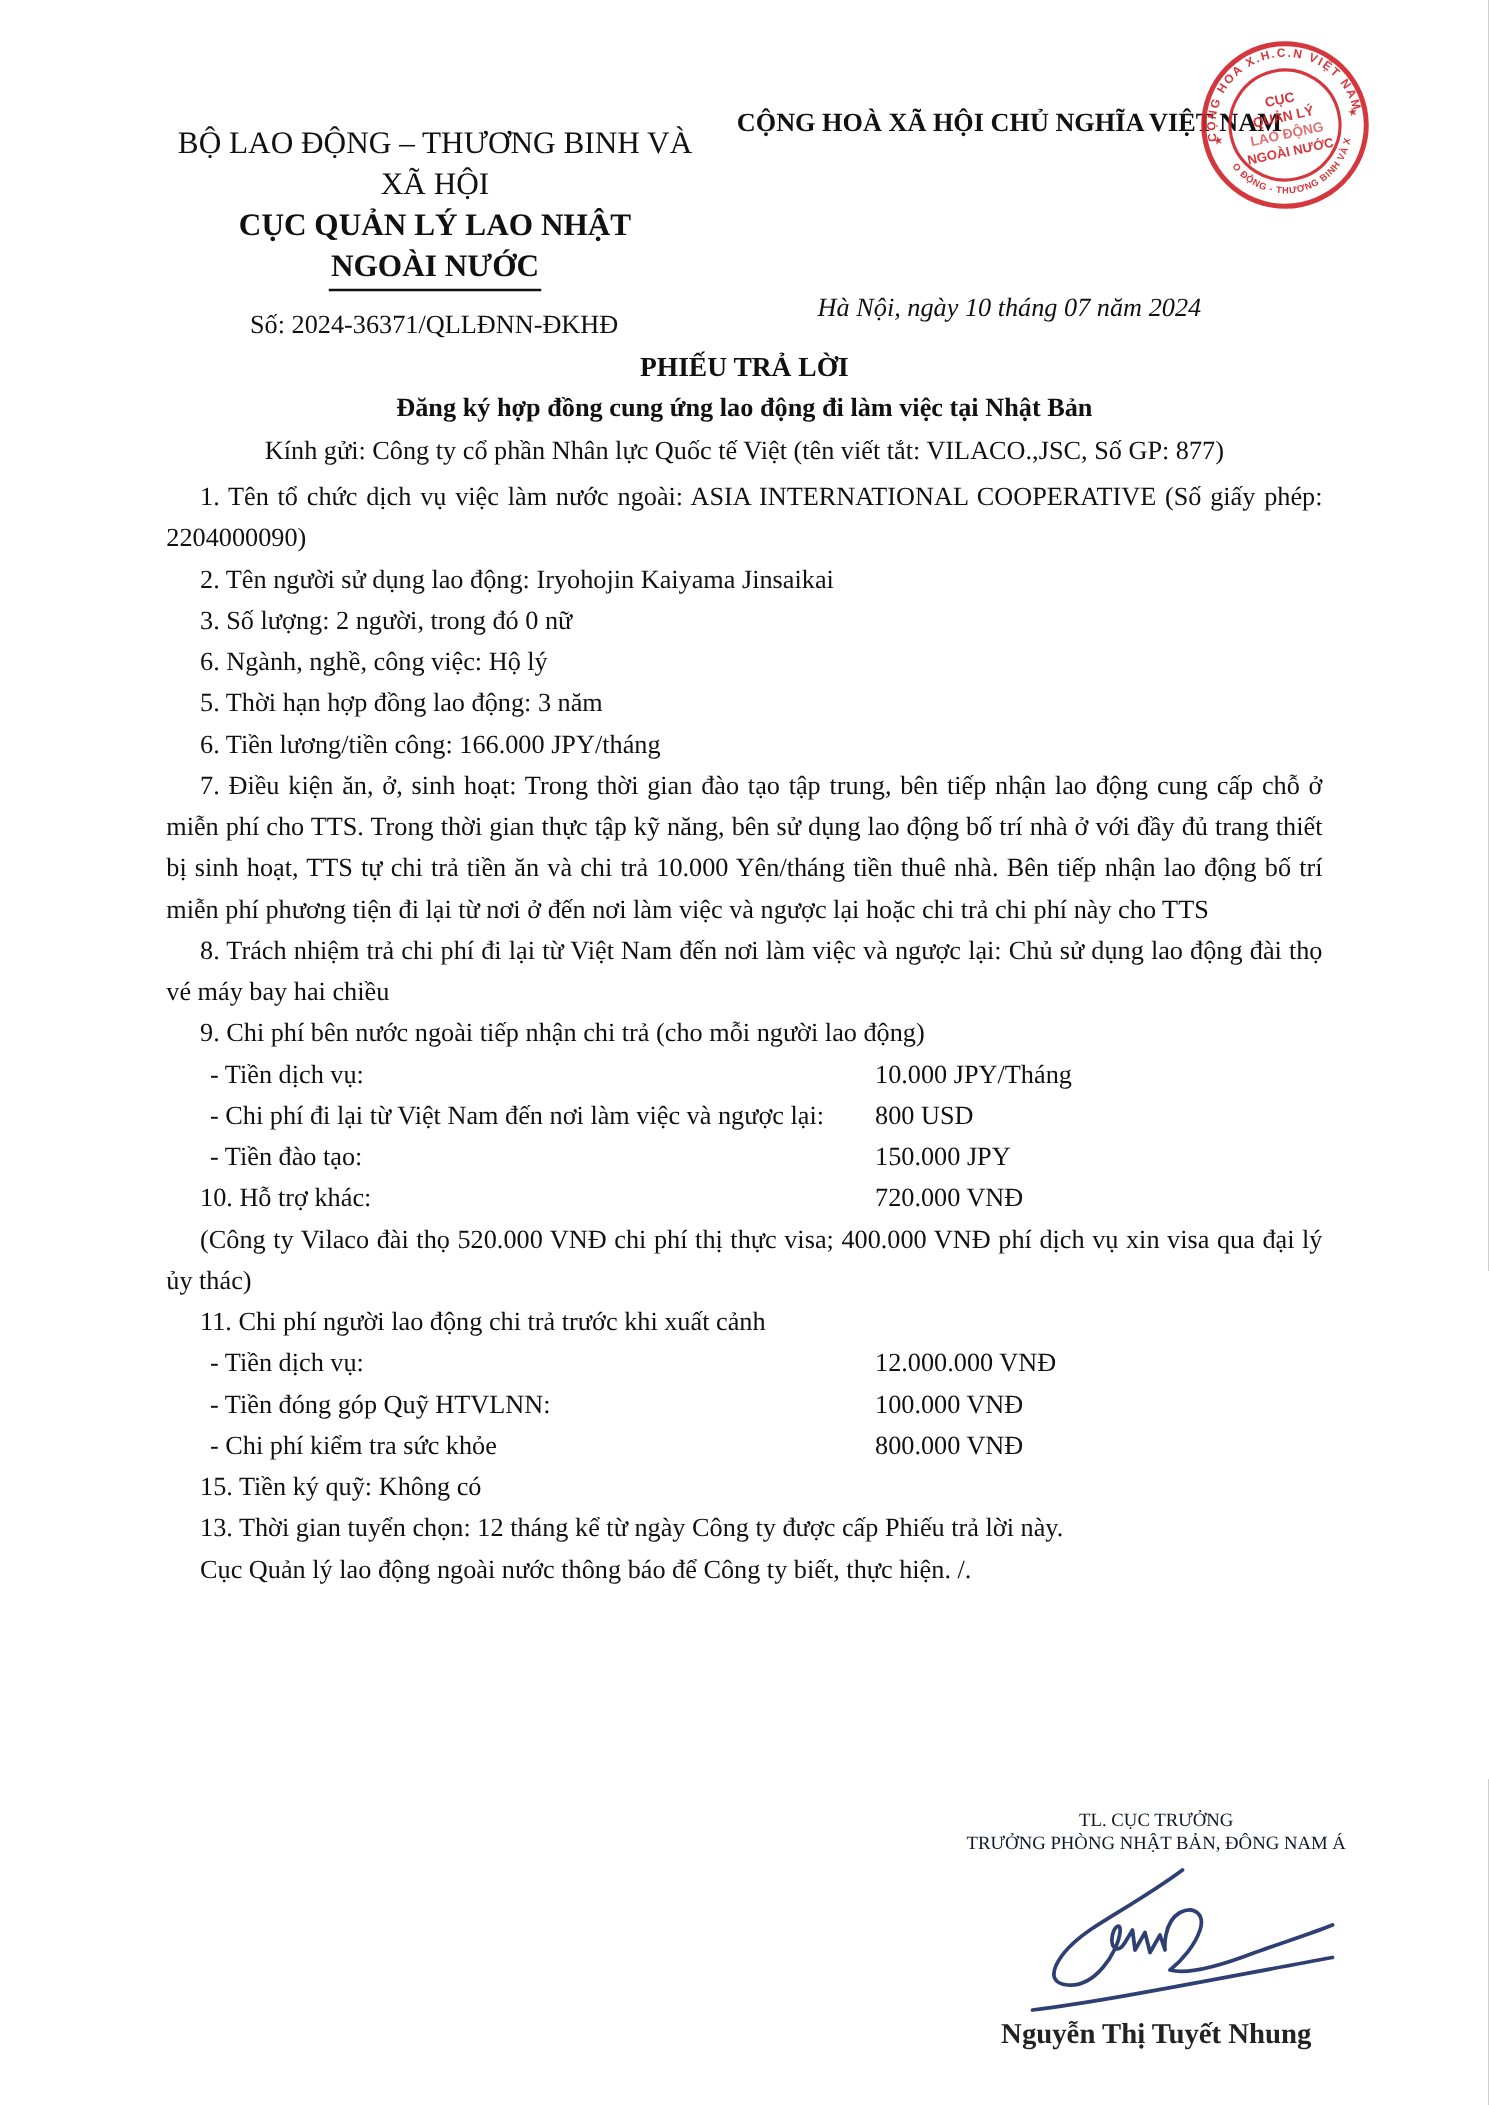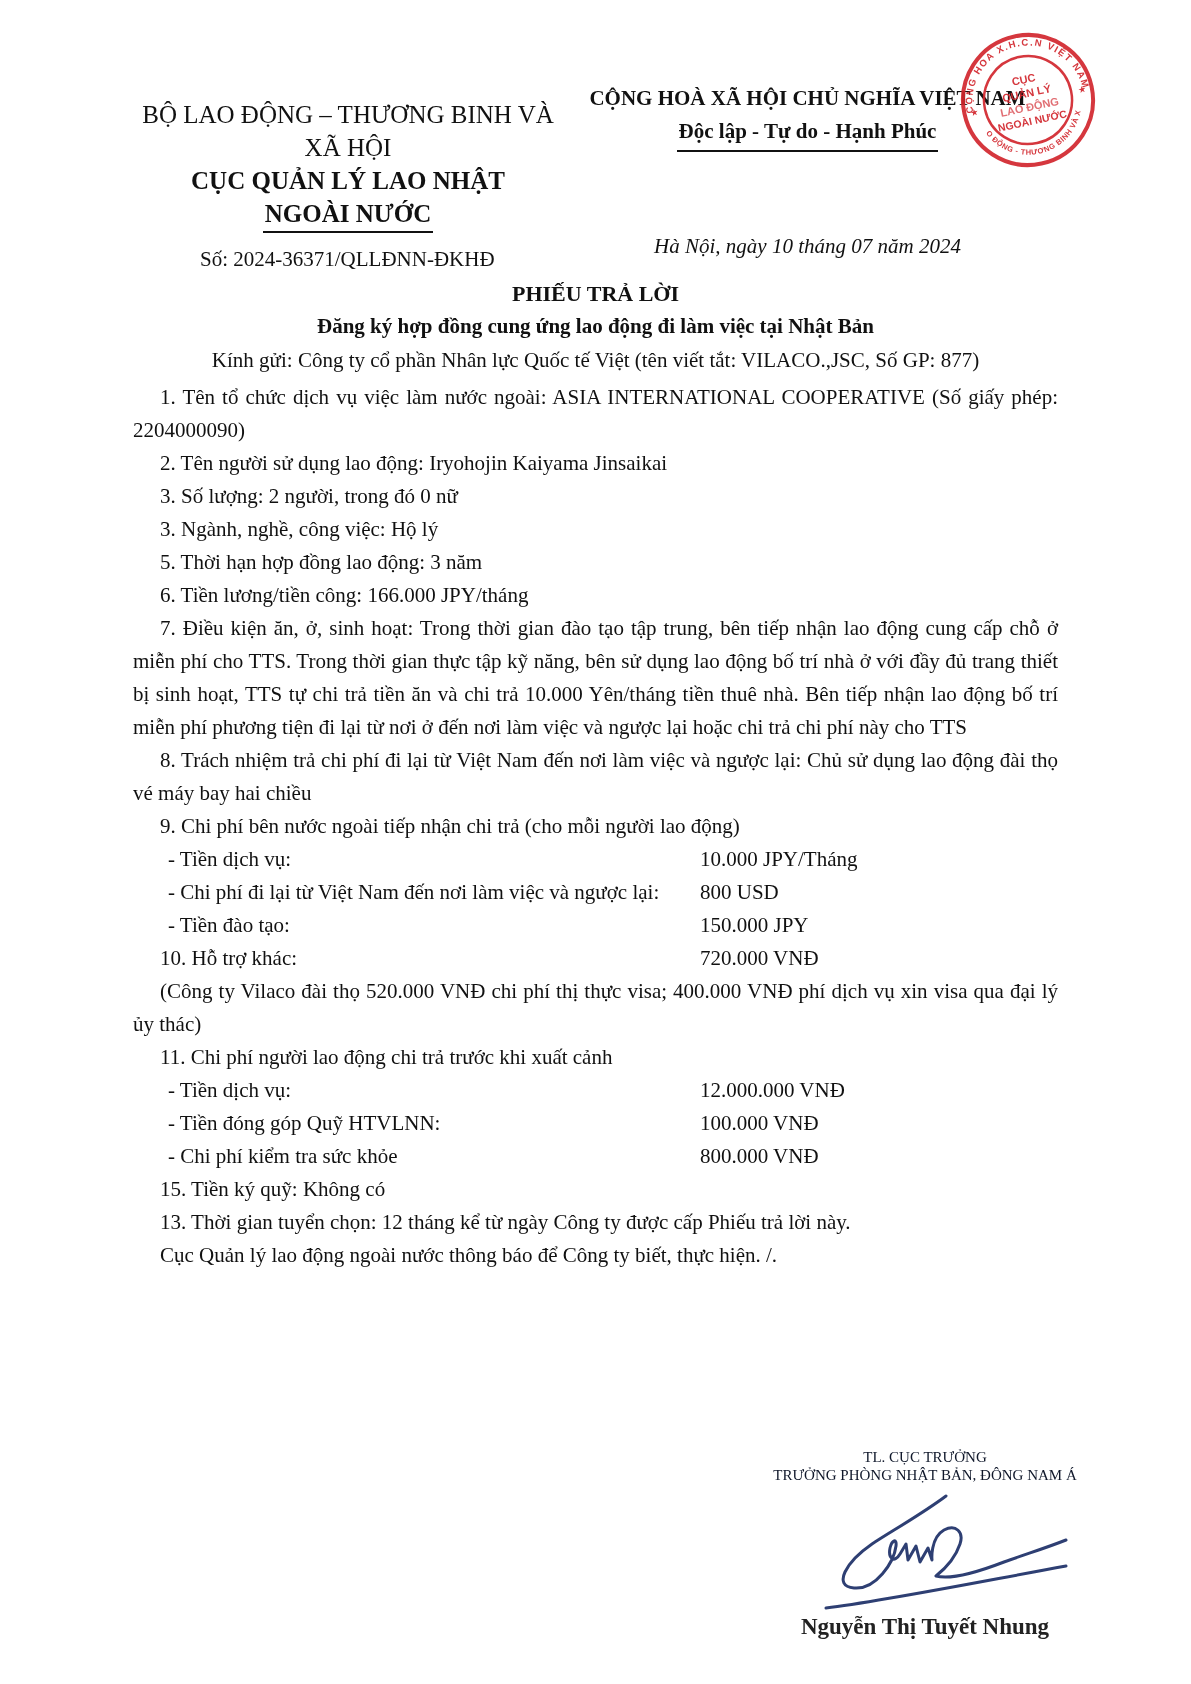--- a/index.html
+++ b/index.html
@@ -55,35 +55,34 @@
 
   <div class="hdr-left">
     <div>BỘ LAO ĐỘNG – THƯƠNG BINH VÀ</div>
     <div>XÃ HỘI</div>
     <div class="bold">CỤC QUẢN LÝ LAO NHẬT</div>
     <div class="bold"><span class="underlined">NGOÀI NƯỚC</span></div>
   </div>
 
   <div class="hdr-right">
     <div>CỘNG HOÀ XÃ HỘI CHỦ NGHĨA VIỆT NAM</div>
-    <div><span class="underlined">Độc lập - Tự do - Hạnh Phúc</span></div>
   </div>
 
   <div class="date-line">Hà Nội, ngày 10 tháng 07 năm 2024</div>
   <div class="doc-number">Số: 2024-36371/QLLĐNN-ĐKHĐ</div>
 
   <div class="title">PHIẾU TRẢ LỜI</div>
   <div class="subtitle">Đăng ký hợp đồng cung ứng lao động đi làm việc tại Nhật Bản</div>
   <div class="salutation">Kính gửi: Công ty cổ phần Nhân lực Quốc tế Việt (tên viết tắt: VILACO.,JSC, Số GP: 877)</div>
 
   <div class="body-block">
     <p class="indent27">1. Tên tổ chức dịch vụ việc làm nước ngoài: ASIA INTERNATIONAL COOPERATIVE (Số giấy phép: 2204000090)</p>
     <p class="indent27">2. Tên người sử dụng lao động: Iryohojin Kaiyama Jinsaikai</p>
     <p class="indent27">3. Số lượng: 2 người, trong đó 0 nữ</p>
-    <p class="indent27">3. Ngành, nghề, công việc: Hộ lý</p>
+    <p class="indent27">6. Ngành, nghề, công việc: Hộ lý</p>
     <p class="indent27">5. Thời hạn hợp đồng lao động: 3 năm</p>
     <p class="indent27">6. Tiền lương/tiền công: 166.000 JPY/tháng</p>
     <p class="indent27">7. Điều kiện ăn, ở, sinh hoạt: Trong thời gian đào tạo tập trung, bên tiếp nhận lao động cung cấp chỗ ở miễn phí cho TTS. Trong thời gian thực tập kỹ năng, bên sử dụng lao động bố trí nhà ở với đầy đủ trang thiết bị sinh hoạt, TTS tự chi trả tiền ăn và chi trả 10.000 Yên/tháng tiền thuê nhà. Bên tiếp nhận lao động bố trí miễn phí phương tiện đi lại từ nơi ở đến nơi làm việc và ngược lại hoặc chi trả chi phí này cho TTS</p>
     <p class="indent27">8. Trách nhiệm trả chi phí đi lại từ Việt Nam đến nơi làm việc và ngược lại: Chủ sử dụng lao động đài thọ vé máy bay hai chiều</p>
     <p class="indent27">9. Chi phí bên nước ngoài tiếp nhận chi trả (cho mỗi người lao động)</p>
 
     <div class="row">
       <span class="row-label">- Tiền dịch vụ:</span>
       <span class="row-value">10.000 JPY/Tháng</span>
     </div>

